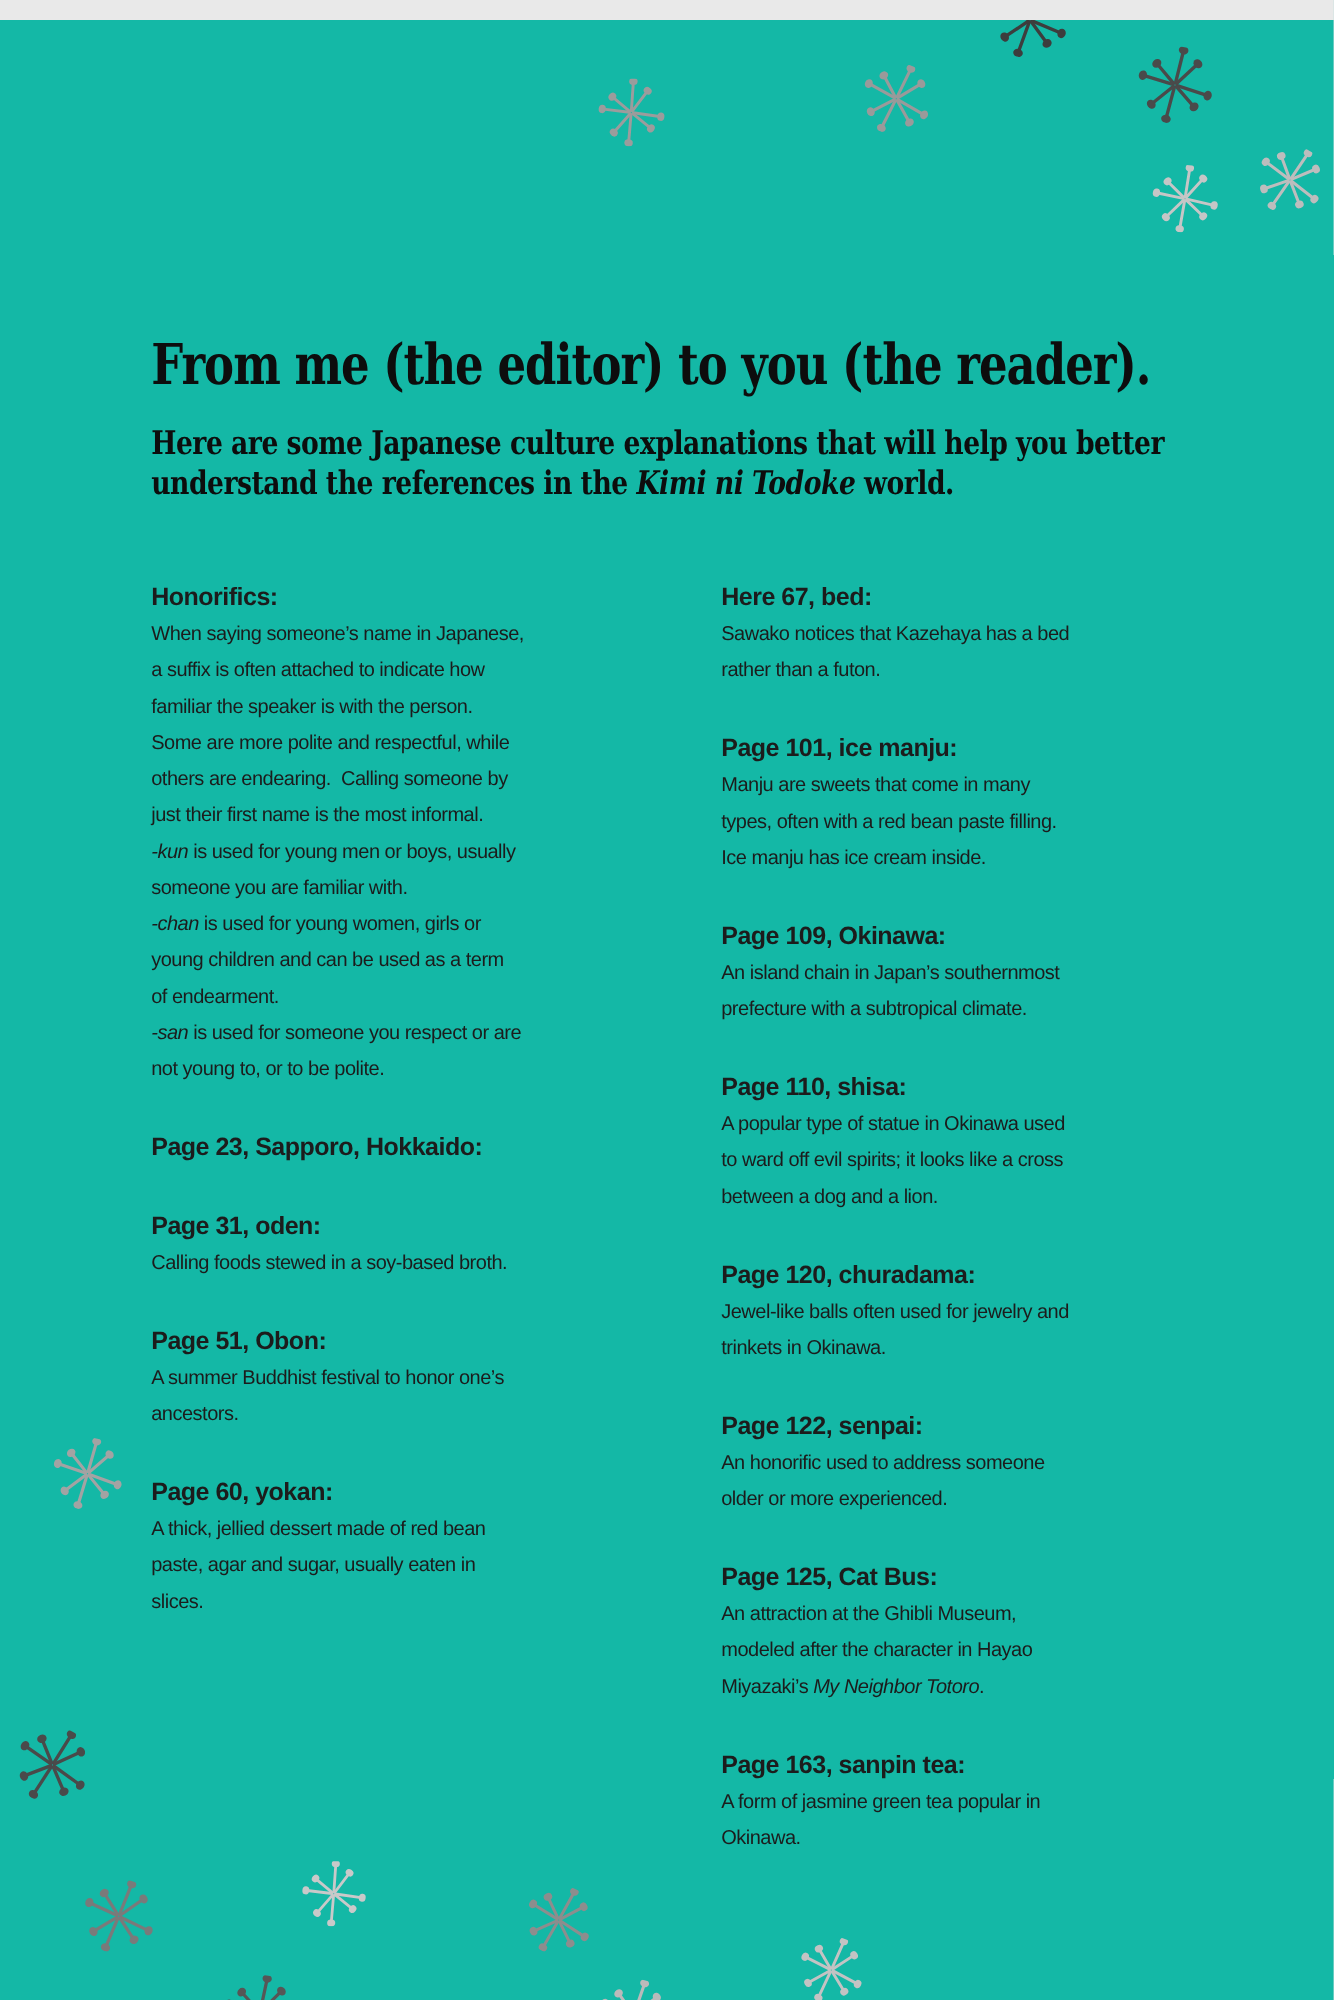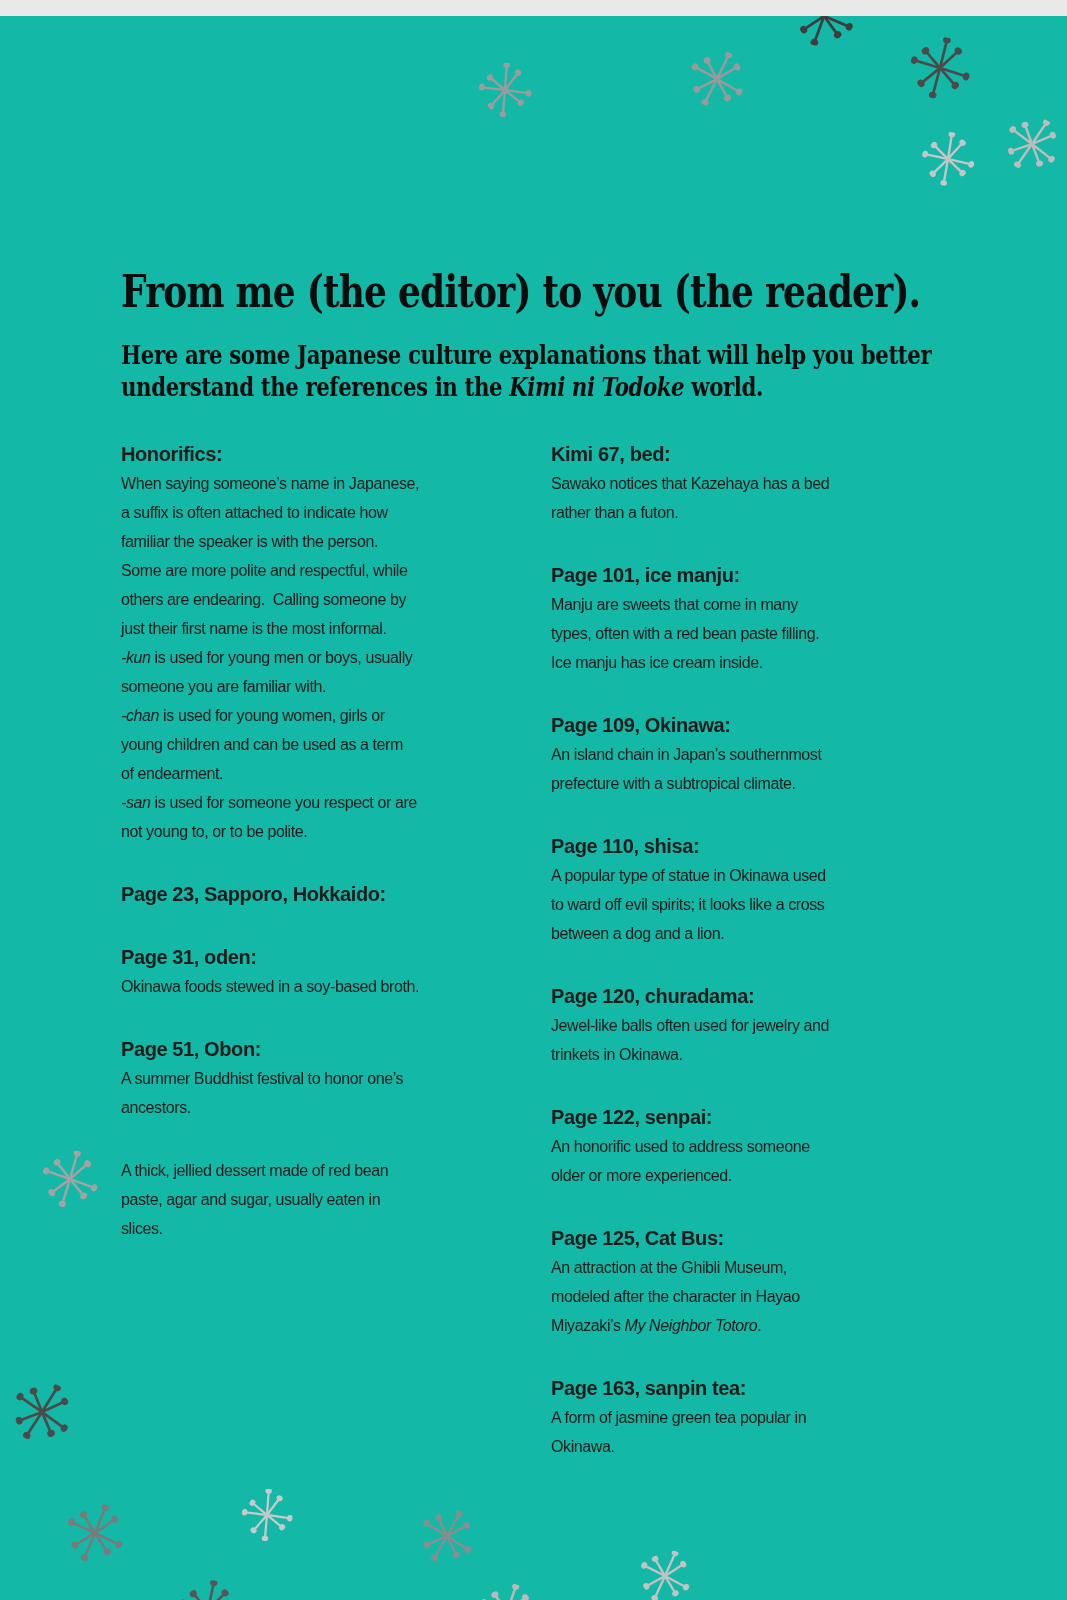--- a/index.html
+++ b/index.html
@@ -28,24 +28,24 @@
     font-family:"DejaVu Serif", serif;
     font-weight:700;
     font-size:26px;line-height:32px;
     letter-spacing:-0.5px;
     color:#0d0d0d;
     transform:scaleX(0.82);
     transform-origin:left top;
     white-space:pre;
   }
   .columns{
-    position:absolute;left:121px;top:424px;
+    position:absolute;left:121px;top:448px;
     width:845px;
     display:flex;
-    gap:23px;
+    gap:49px;
   }
   .col{flex:none;}
   .col-left{width:407px;}
   .col-right{width:403px;}
   .entry{margin:0 0 34px 0;}
   .entry-heading{
     font-weight:700;
     font-size:20px;line-height:29px;
     letter-spacing:-0.4px;
     white-space:pre;
@@ -340,39 +340,40 @@
 </span><span class="it">-san</span><span> is used for someone you respect or are
 not young to, or to be polite.</span></div>
   </div>
 
   <div class="entry">
     <div class="entry-heading">Page 23, Sapporo, Hokkaido:</div>
   </div>
 
   <div class="entry">
     <div class="entry-heading">Page 31, oden:</div>
-    <div class="entry-body"><span>Okinawa foods stewed in a soy-based broth.</span></div>
+    <div class="entry-body"><span>Calling foods stewed in a soy-based broth.</span></div>
   </div>
 
   <div class="entry">
     <div class="entry-heading">Page 51, Obon:</div>
     <div class="entry-body"><span>A summer Buddhist festival to honor one’s
 ancestors.</span></div>
   </div>
 
 
   <div class="entry">
+    <div class="entry-heading">Page 60, yokan:</div>
     <div class="entry-body"><span>A thick, jellied dessert made of red bean
 paste, agar and sugar, usually eaten in
 slices.</span></div>
   </div>
 </div>
     <div class="col col-right">
   <div class="entry">
-    <div class="entry-heading">Kimi 67, bed:</div>
+    <div class="entry-heading">Here 67, bed:</div>
     <div class="entry-body"><span>Sawako notices that Kazehaya has a bed
 rather than a futon.</span></div>
   </div>
 
   <div class="entry">
     <div class="entry-heading">Page 101, ice manju:</div>
     <div class="entry-body"><span>Manju are sweets that come in many
 types, often with a red bean paste filling.
 Ice manju has ice cream inside.</span></div>
   </div>

